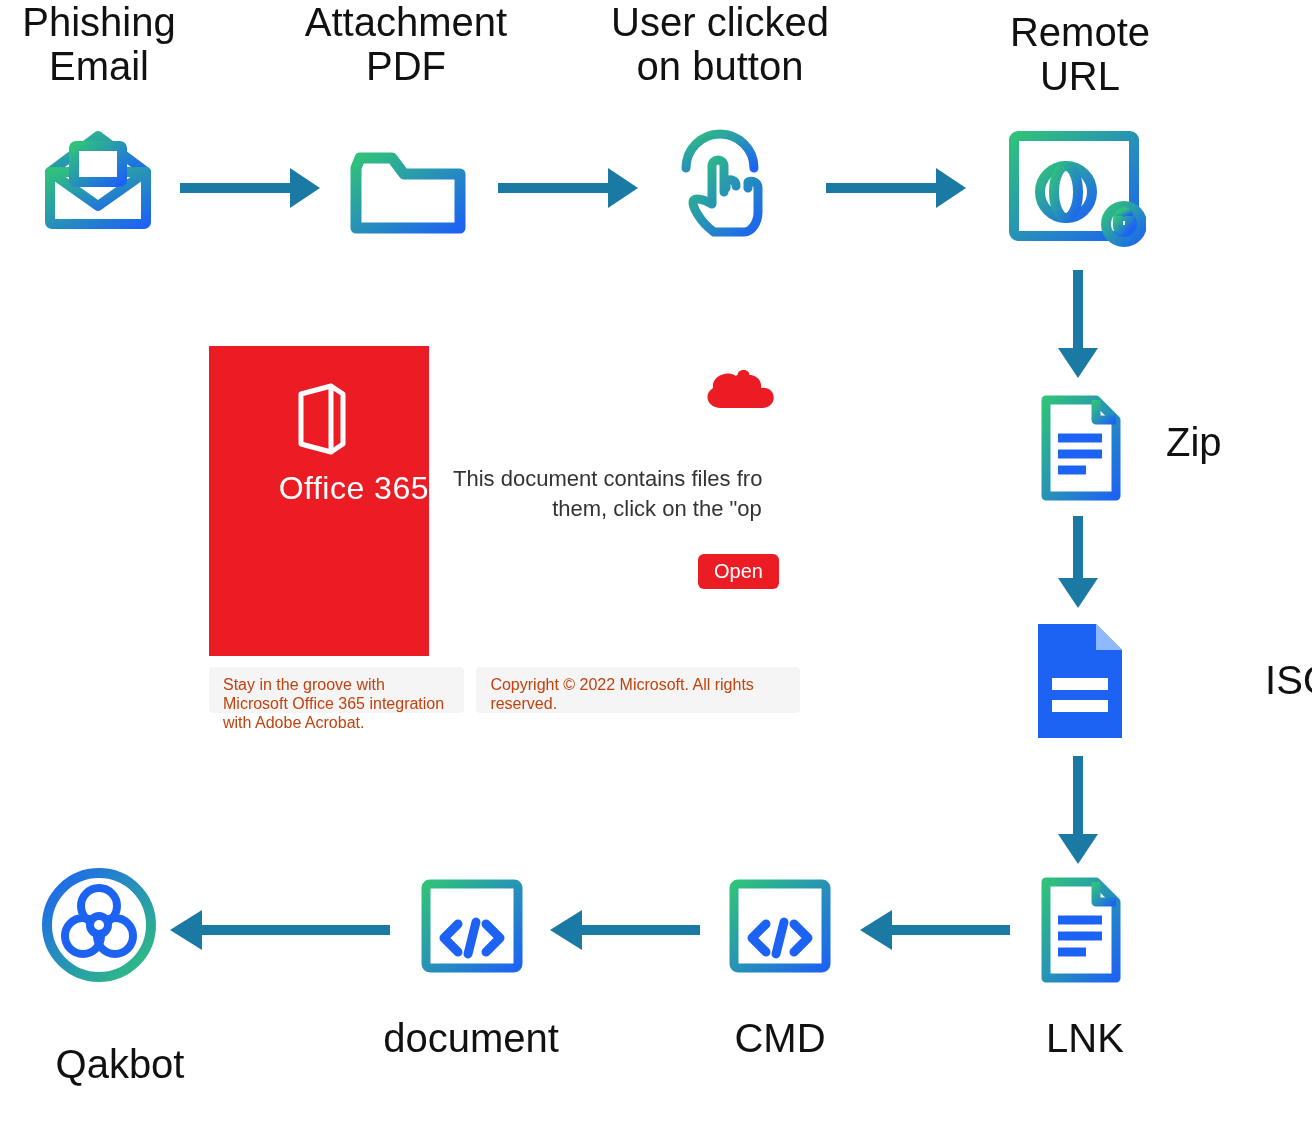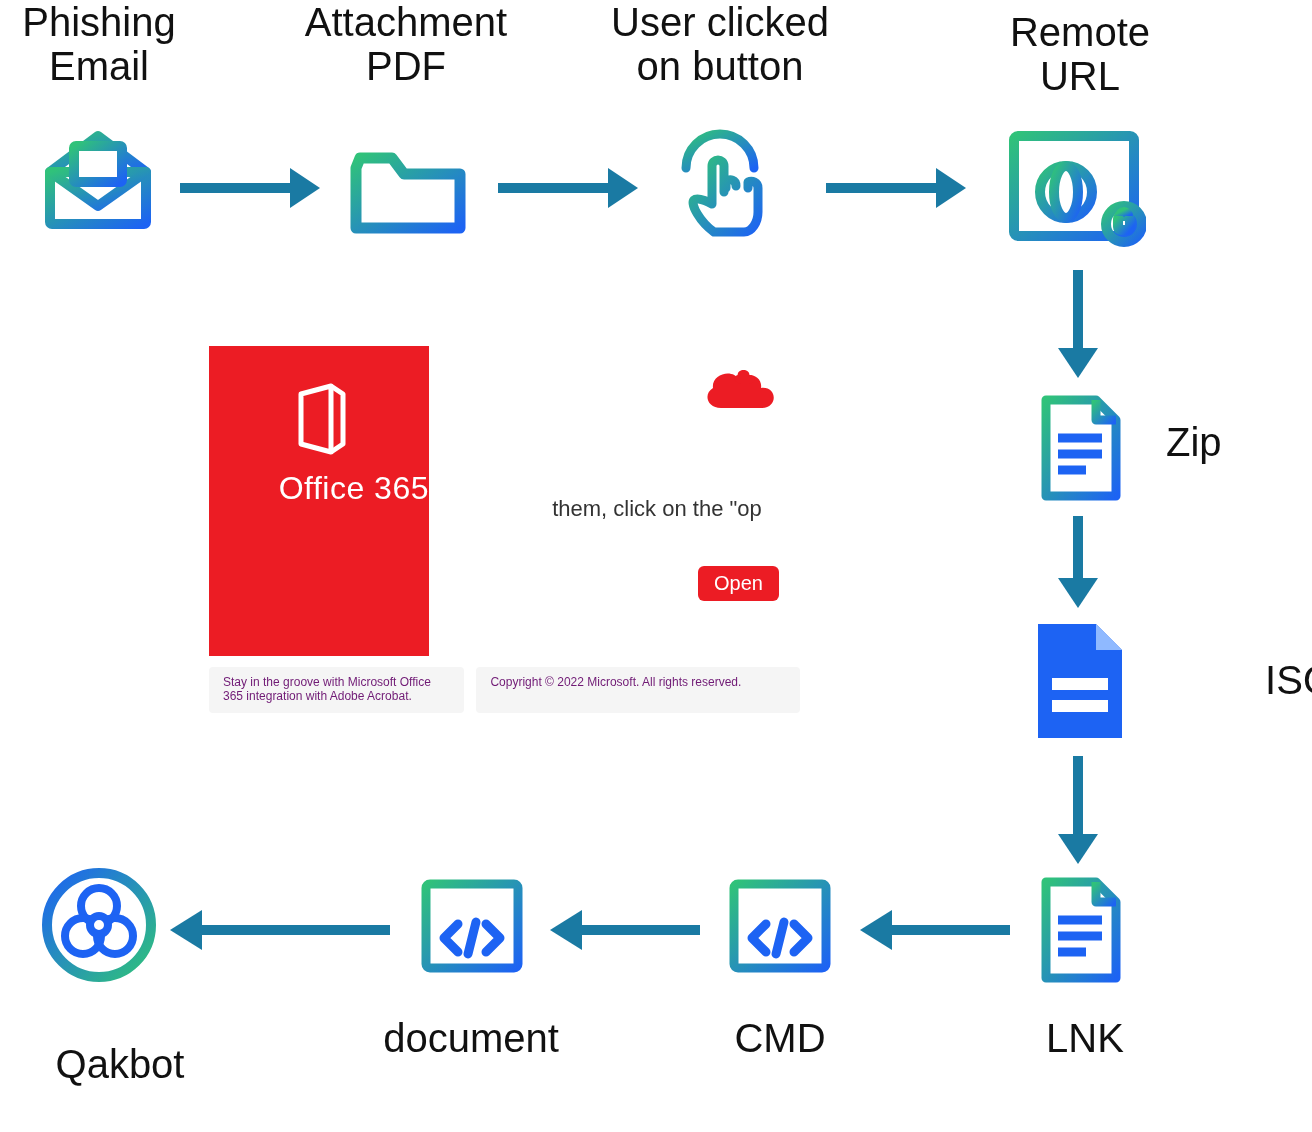--- a/index.html
+++ b/index.html
@@ -13,23 +13,23 @@
   .arrow svg{display:block;}
   
   .lure{position:absolute;left:197px;top:336px;width:615px;height:387px;background:#fff;border-radius:4px;}
   .lure-left{position:absolute;left:12px;top:10px;width:220px;height:310px;background:#ec1c24;color:#fff;text-align:right;}
   .lure-left .box-icon{margin:36px auto 14px;width:60px;height:74px;}
   .lure-left .o365{font-size:32px;font-weight:400;letter-spacing:.5px;}
   .lure-right{position:absolute;left:246px;top:10px;width:358px;height:310px;}
   .cloud{position:absolute;right:20px;top:18px;width:82px;height:50px;}
   .lure-text{position:absolute;left:10px;top:118px;right:0;font-size:22px;color:#333;text-align:left;line-height:1.35;}
   .lure-text br{display:block;}
-  .open-btn{position:absolute;right:22px;top:208px;background:#ec1c24;color:#fff;font-size:20px;border-radius:6px;padding:6px 16px;margin-top:12px;}
+  .open-btn{position:absolute;right:22px;top:208px;background:#ec1c24;color:#fff;font-size:20px;border-radius:6px;padding:6px 16px;}
   .lure-footer{position:absolute;left:12px;right:12px;bottom:10px;height:46px;display:flex;gap:12px;}
-  .lure-footer .fbox{background:#f5f5f5;border-radius:4px;padding:8px 14px;font-size:12px;color:#701a75;line-height:1.2;}
+  .lure-footer .fbox{background:#f5f5f5;border-radius:4px;padding:8px 14px;font-size:16px;color:#c2410c;line-height:1.2;}
   .lure-footer .fbox:first-child{flex:1;}
   .lure-footer .fbox:last-child{flex:1.3;}
   
 </style>
 </head>
 <body>
 
 <div class="stage">
 
   <svg width="0" height="0" style="position:absolute">
@@ -133,21 +133,21 @@
       <div class="o365">Office 365</div>
     </div>
     <div class="lure-right">
       <div class="cloud">
         <svg viewBox="0 0 82 50" width="82" height="50">
             <path d="M22 44 C8 44 4 30 14 24 C12 10 34 4 40 16 C48 6 64 12 62 24 C78 22 80 44 62 44 Z" fill="#ec1c24"></path>
             <path d="M40 30 C32 30 30 22 36 20 C36 12 50 12 50 20 C58 20 58 30 50 30 Z" fill="#ec1c24" transform="translate(8,-6) scale(.85)"></path>
           </svg>
       </div>
       <div class="lure-text">
-        <br>
+        <span>This document contains files fro</span><br>
         <span style="display:block;text-align:center;padding-right:-40px;margin-left:60px">them, click on the "op</span>
       </div>
       <div class="open-btn">Open</div>
     </div>
     <div class="lure-footer">
       <div class="fbox">Stay in the groove with Microsoft Office 365 integration with Adobe Acrobat.</div>
       <div class="fbox">Copyright © 2022 Microsoft. All rights reserved.</div>
     </div>
   </div>
 

